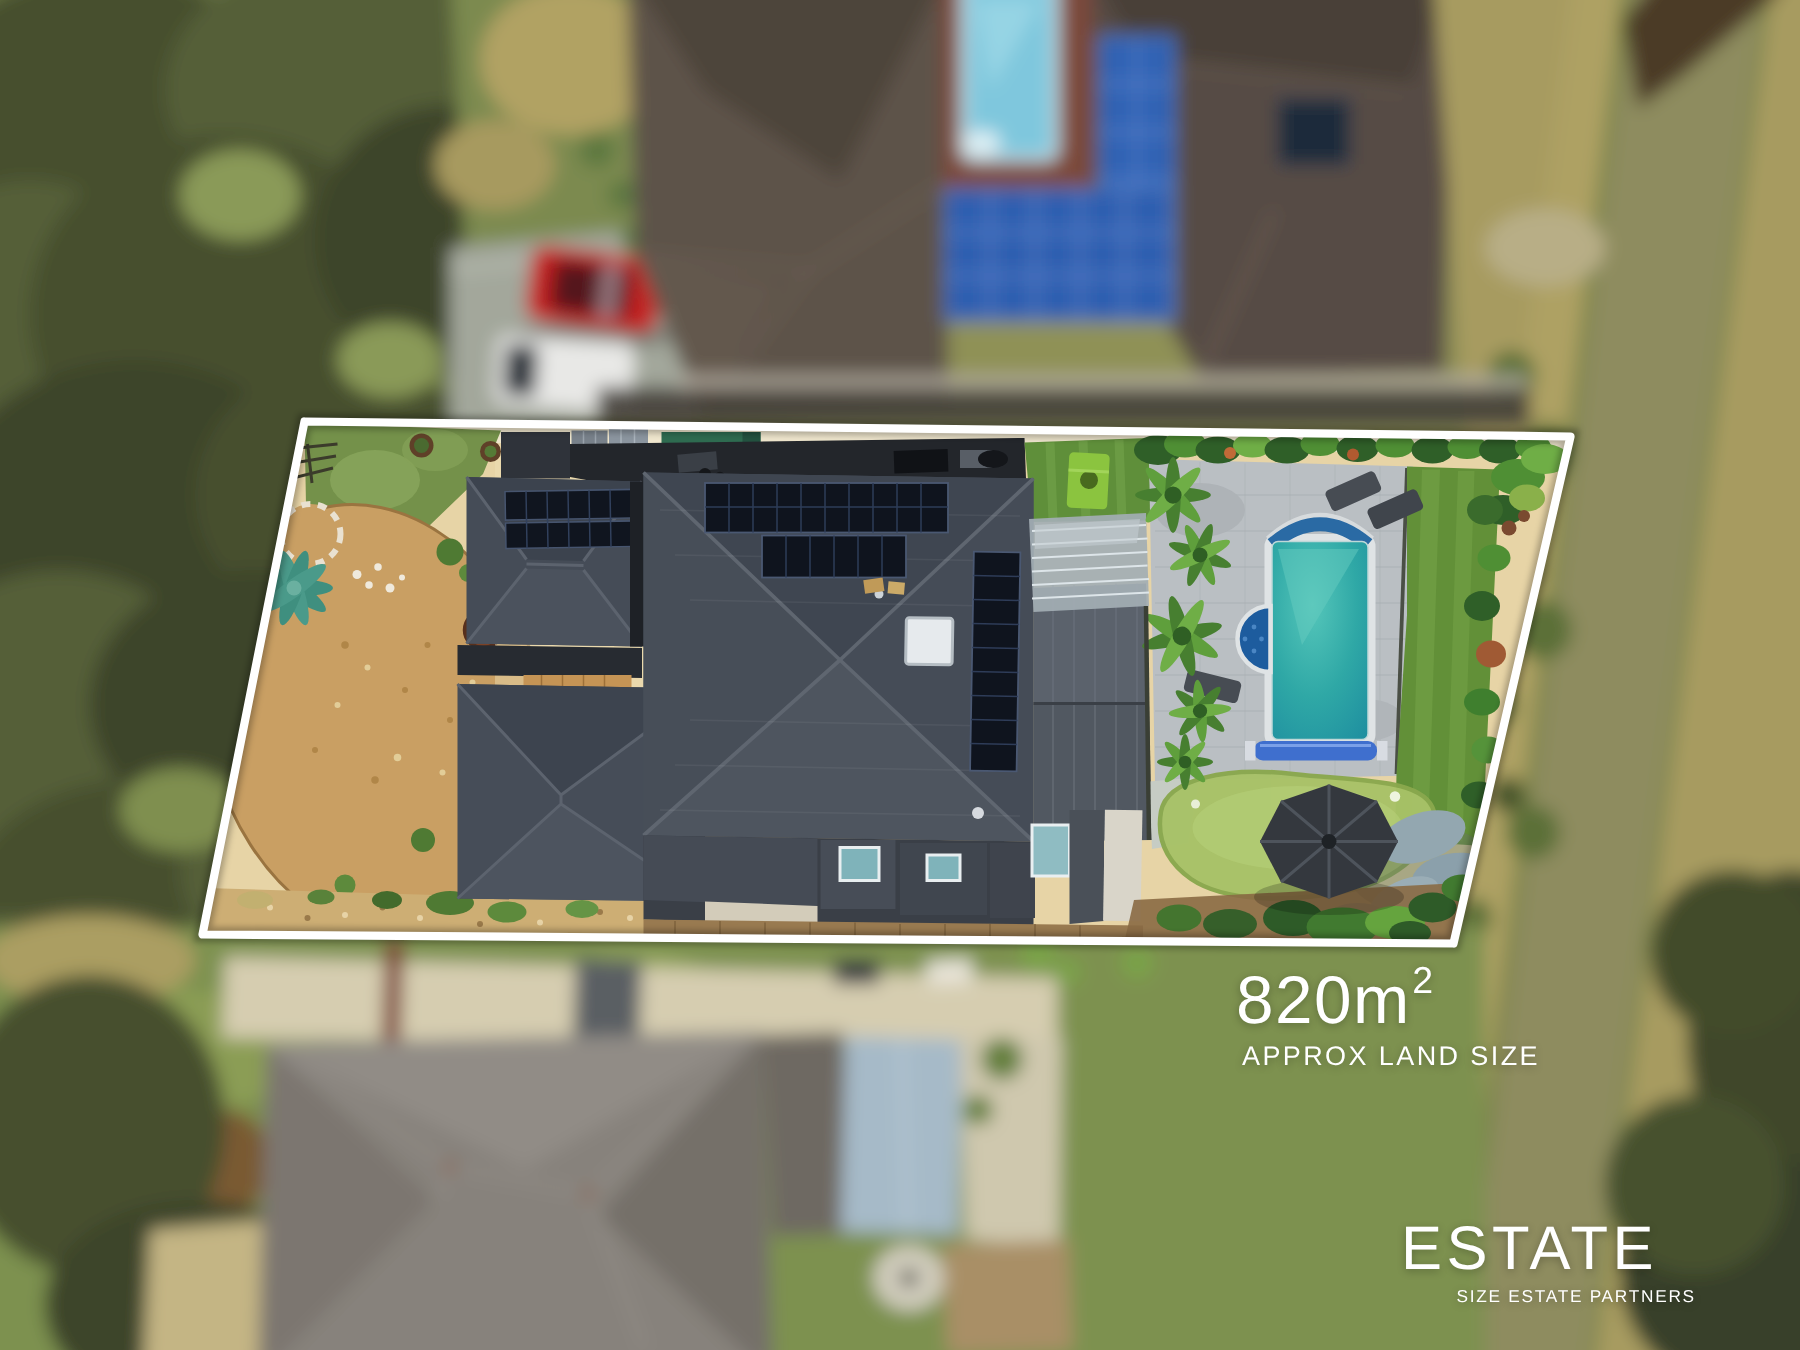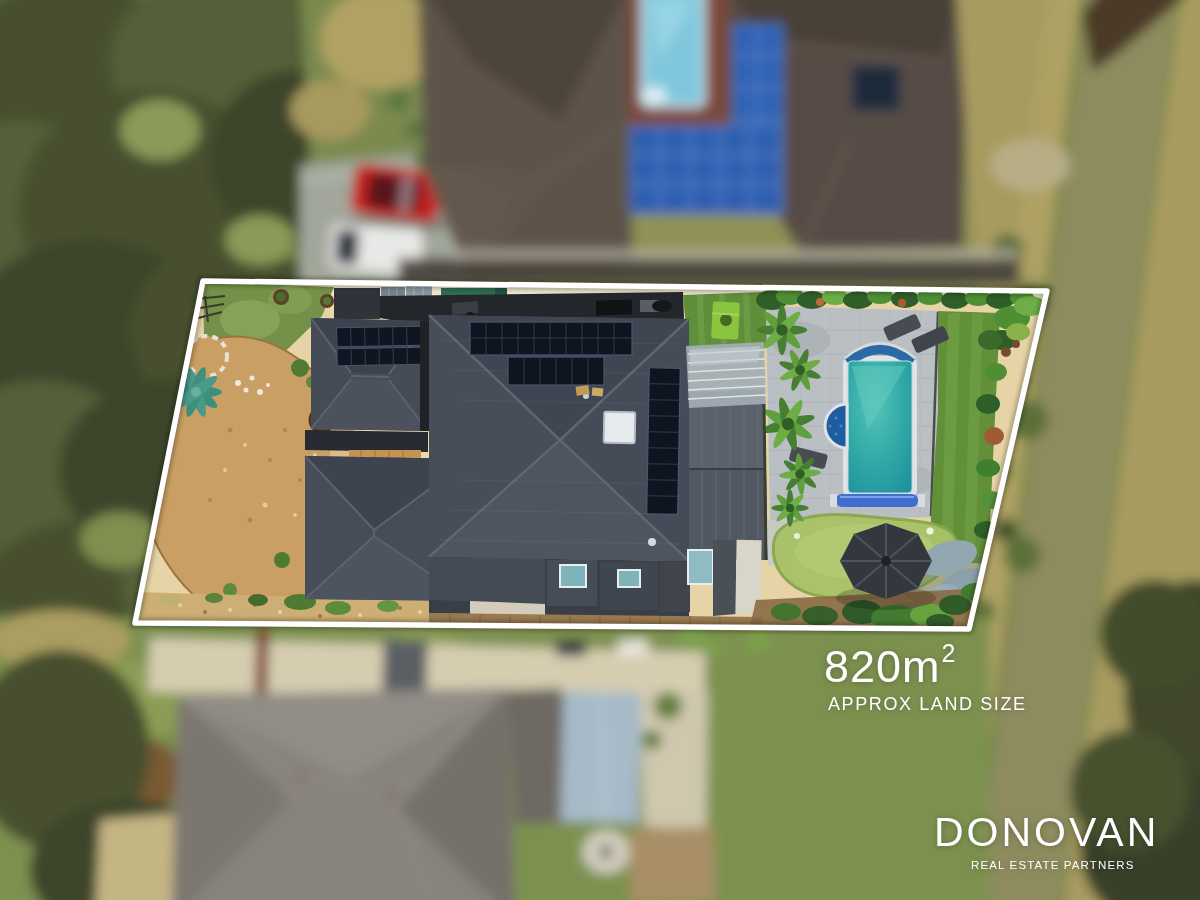--- a/index.html
+++ b/index.html
@@ -489,16 +489,16 @@
     <polygon points="203,281 1047,291 969,629 135,623" fill="none" stroke="#ffffff" stroke-width="5.5" stroke-linejoin="round"></polygon>
   </g>
 </svg>
 
   <div class="overlay-text land-size">
     <div class="value"><span>820m</span><sup>2</sup></div>
     <div class="label">APPROX LAND SIZE</div>
   </div>
 
   <div class="overlay-text brand">
-    <div class="name">DONOVAN</div>
-    <div class="tagline">REAL ESTATE PARTNERS</div>
+    <div class="name">ESTATE</div>
+    <div class="tagline">SIZE ESTATE PARTNERS</div>
   </div>
 </div>
 
 </body></html>

